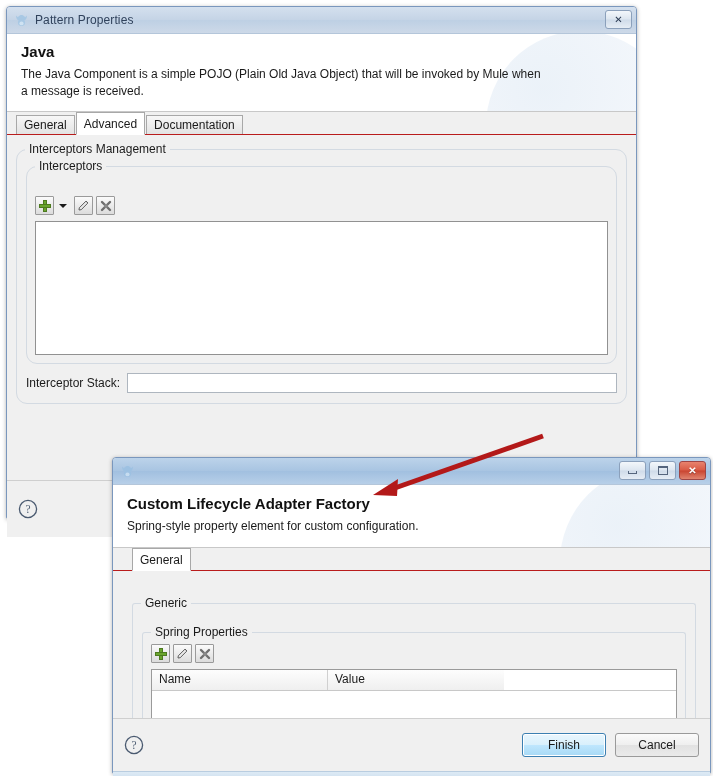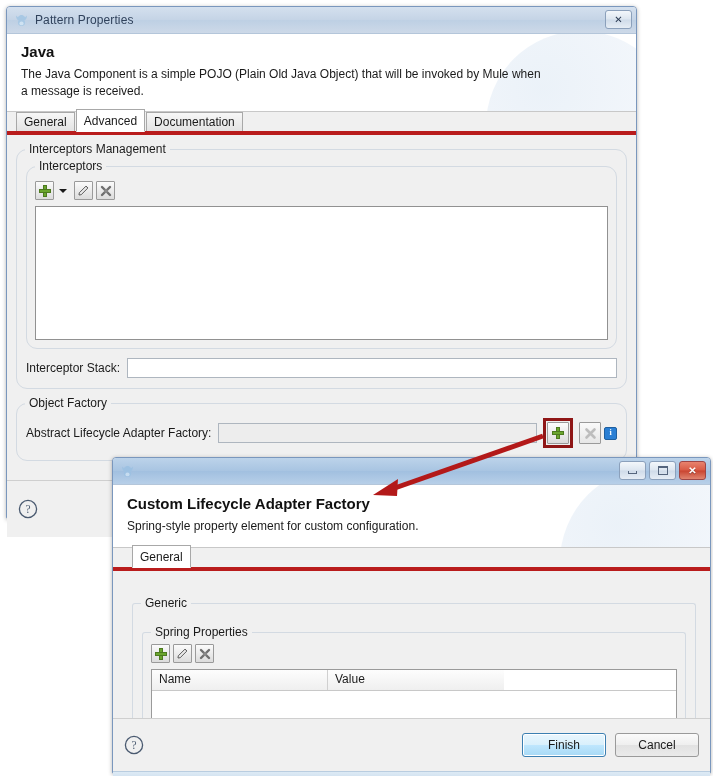--- a/index.html
+++ b/index.html
@@ -124,21 +124,21 @@
     position: relative; z-index: 2;
   }
 
   
   .tabstrip {
     display: flex;
     align-items: flex-end;
     padding: 5px 0 0 9px;
     height: 23px;
     box-sizing: border-box;
-    border-bottom: 4px solid #b91c1c;
+    border-bottom: 1px solid #b91c1c;
     background: #f0f0f0;
   }
   .tab {
     box-sizing: border-box;
     padding: 2px 7px 2px 7px;
     font-size: 12px;
     border: 1px solid #a8a8a8;
     border-bottom: none;
     background: linear-gradient(to bottom, #f7f7f7, #e3e3e3);
     margin-right: 1px;
@@ -377,21 +377,21 @@
     <div class="tab">General</div>
     <div class="tab active">Advanced</div>
     <div class="tab">Documentation</div>
   </div>
 
   <div class="tab-body">
 
     <div class="group" style="margin-top:6px;padding:12px 9px 10px 9px;">
       <span class="group-label">Interceptors Management</span>
 
-      <div class="group" style="margin-top:4px;padding:14px 8px 8px 8px;">
+      <div class="group" style="margin-top:4px;padding:29px 8px 8px 8px;">
         <span class="group-label">Interceptors</span>
 
         <div class="mini-toolbar">
           <span class="mini-btn">
             <span class="ico-plus"></span>
           </span>
           <span class="drop-caret"></span>
           <span class="mini-btn">
             <svg class="ico-pencil" viewBox="0 0 13 13">
               <path d="M2 11 L2.3 8.8 L9 2.1 L10.9 4 L4.2 10.7 Z" fill="#e9e9e9" stroke="#5d5d5d" stroke-width="1"></path>
@@ -408,39 +408,20 @@
 
         <div class="listbox"></div>
       </div>
 
       <div class="field-row">
         <span class="field-label">Interceptor Stack:</span>
         <input class="text-input" type="text" value="" style="">
       </div>
     </div>
 
-    <div class="group" style="margin-top:14px;padding:12px 9px 12px 9px;">
-      <span class="group-label">Object Factory</span>
-
-      <div class="field-row" style="margin-top:2px;">
-        <span class="field-label">Abstract Lifecycle Adapter Factory:</span>
-        <input class="text-input readonly" type="text" value="" style="">
-        <span class="hl-box">
-          <span class="big-btn">
-            <span class="ico-plus"></span>
-          </span>
-        </span>
-        <span class="big-btn disabled" style="margin-left:6px;">
-          <svg class="ico-x" viewBox="0 0 13 13">
-            <path d="M2.5 2.5 L10.5 10.5 M10.5 2.5 L2.5 10.5" stroke="#bdbdbd" stroke-width="2.6" stroke-linecap="round"></path>
-          </svg>
-        </span>
-        <span class="info-badge">i</span>
-      </div>
-    </div>
 
   </div>
 
   <div class="dlg-footer">
     <svg class="help-icon" viewBox="0 0 20 20">
       <circle cx="10" cy="10" r="8.6" fill="none" stroke="#4a5a70" stroke-width="1.3"></circle>
       <text x="10" y="14.3" text-anchor="middle" font-family="Liberation Serif, serif" font-size="11.5" fill="#4a5a70">?</text>
     </svg>
   </div>
 </div>

